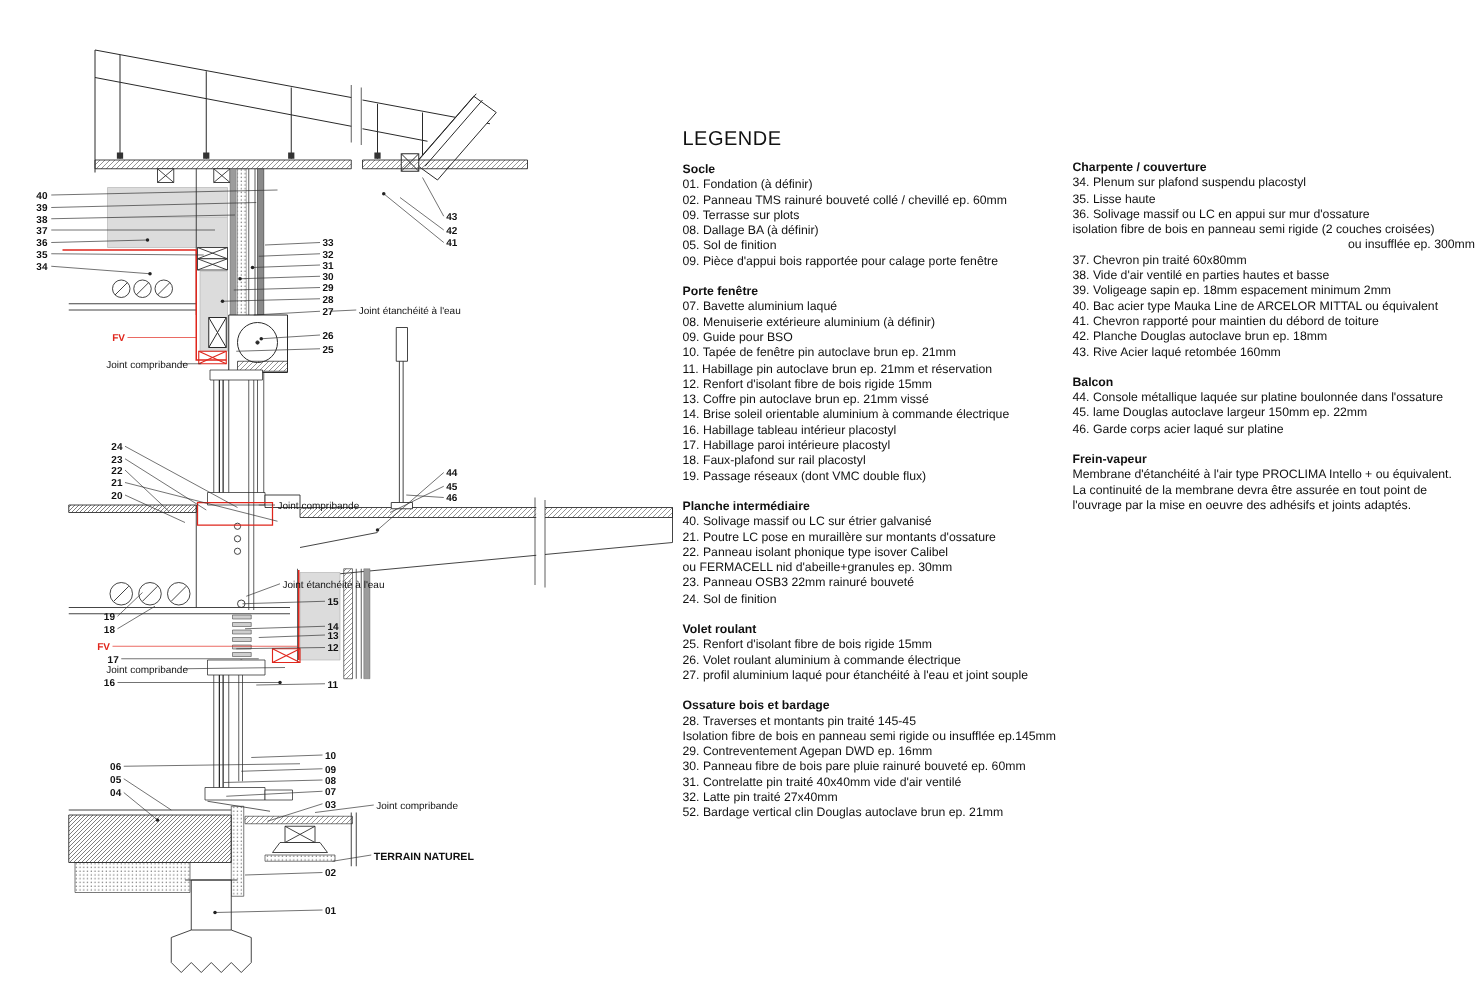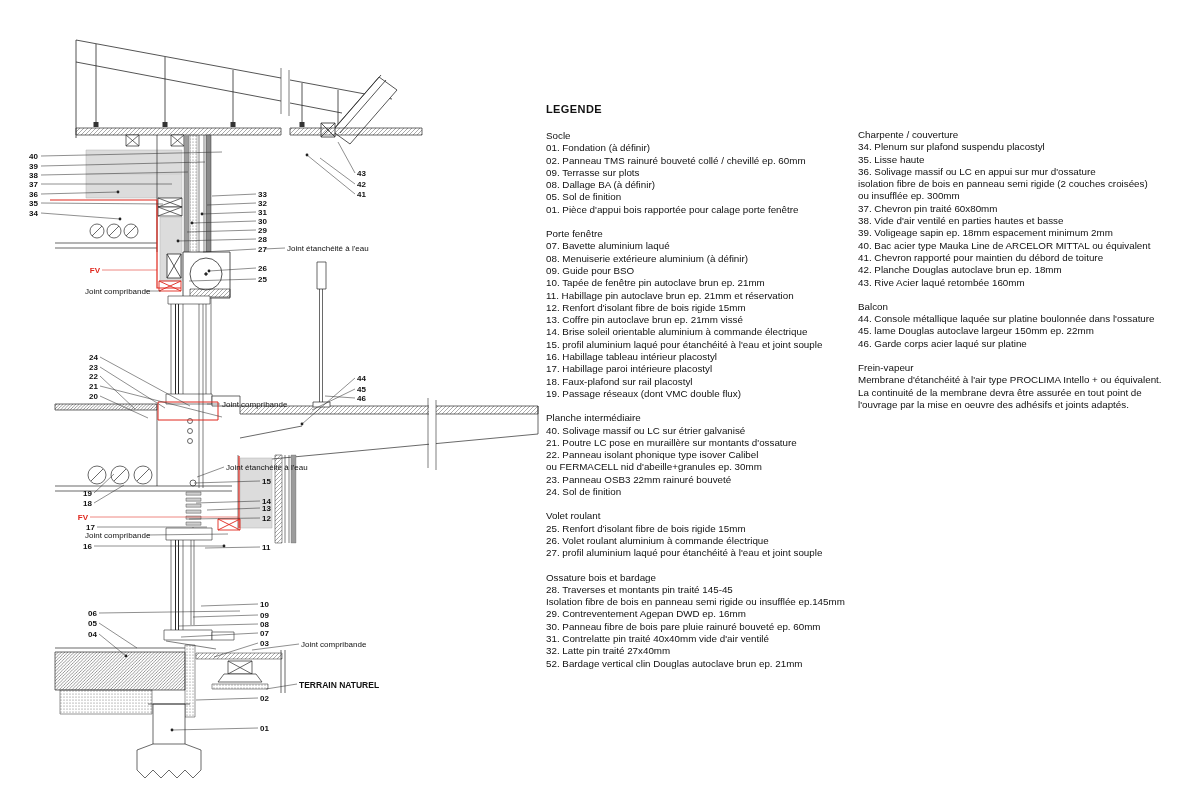--- a/index.html
+++ b/index.html
@@ -1,26 +1,26 @@
 <!DOCTYPE html>
 <html><head>
 <meta charset="utf-8">
 <style>
   html,body{margin:0;padding:0;background:#ffffff;width:1180px;height:799px;overflow:hidden;
             font-family:"Liberation Sans",sans-serif;}
   #stage{position:relative;width:1180px;height:799px;background:#fff;}
   #drawing{position:absolute;left:0;top:0;}
-  .legend-title{position:absolute;left:546px;top:103px;font-size:11px;letter-spacing:.4px;color:#111;font-weight:bold;}
+  .legend-title{position:absolute;left:546px;top:103px;font-size:16px;letter-spacing:.4px;color:#111;}
   .col{position:absolute;font-size:9.8px;line-height:12.3px;color:#111;}
   #col1{left:546px;top:130px;width:312px;}
   #col2{left:858px;top:129px;width:322px;}
   .sec{margin-bottom:12px;}
-  .sec .h{font-weight:normal;}
+  .sec .h{font-weight:bold;}
   .sub{}
-  .sub.i0{margin-left:0;}
+  .sub.i0{margin-left:0;text-align:right;}
   
   .c-n{font:bold 8px "Liberation Sans",sans-serif;fill:#111;}
   .c-l{font:8px "Liberation Sans",sans-serif;fill:#111;}
   .c-r{font:bold 8px "Liberation Sans",sans-serif;fill:#e0261c;}
   .c-t{font:bold 8.5px "Liberation Sans",sans-serif;fill:#111;}
   svg line,svg polyline,svg polygon,svg rect,svg circle,svg path{vector-effect:non-scaling-stroke;}
 </style>
 </head>
 <body>
 
@@ -366,33 +366,32 @@
 
   <div class="legend-title">LEGENDE</div>
   <div id="col1" class="col">
       <div class="sec">
         <div class="h">Socle</div>
         <div>01. Fondation (à définir)</div>
         <div>02. Panneau TMS rainuré bouveté collé / chevillé ep. 60mm</div>
         <div>09. Terrasse sur plots</div>
         <div>08. Dallage BA (à définir)</div>
         <div>05. Sol de finition</div>
-        <div>01. Pièce d'appui bois rapportée pour calage porte fenêtre</div>
+        <div>09. Pièce d'appui bois rapportée pour calage porte fenêtre</div>
       </div>
       <div class="sec">
         <div class="h">Porte fenêtre</div>
         <div>07. Bavette aluminium laqué</div>
         <div>08. Menuiserie extérieure aluminium (à définir)</div>
         <div>09. Guide pour BSO</div>
         <div>10. Tapée de fenêtre pin autoclave brun ep. 21mm</div>
         <div>11. Habillage pin autoclave brun ep. 21mm et réservation</div>
         <div>12. Renfort d'isolant fibre de bois rigide 15mm</div>
         <div>13. Coffre pin autoclave brun ep. 21mm vissé</div>
         <div>14. Brise soleil orientable aluminium à commande électrique</div>
-        <div>15. profil aluminium laqué pour étanchéité à l'eau et joint souple</div>
         <div>16. Habillage tableau intérieur placostyl</div>
         <div>17. Habillage paroi intérieure placostyl</div>
         <div>18. Faux-plafond sur rail placostyl</div>
         <div>19. Passage réseaux (dont VMC double flux)</div>
       </div>
       <div class="sec">
         <div class="h">Planche intermédiaire</div>
         <div>40. Solivage massif ou LC sur étrier galvanisé</div>
         <div>21. Poutre LC pose en muraillère sur montants d'ossature</div>
         <div>22. Panneau isolant phonique type isover Calibel</div>

